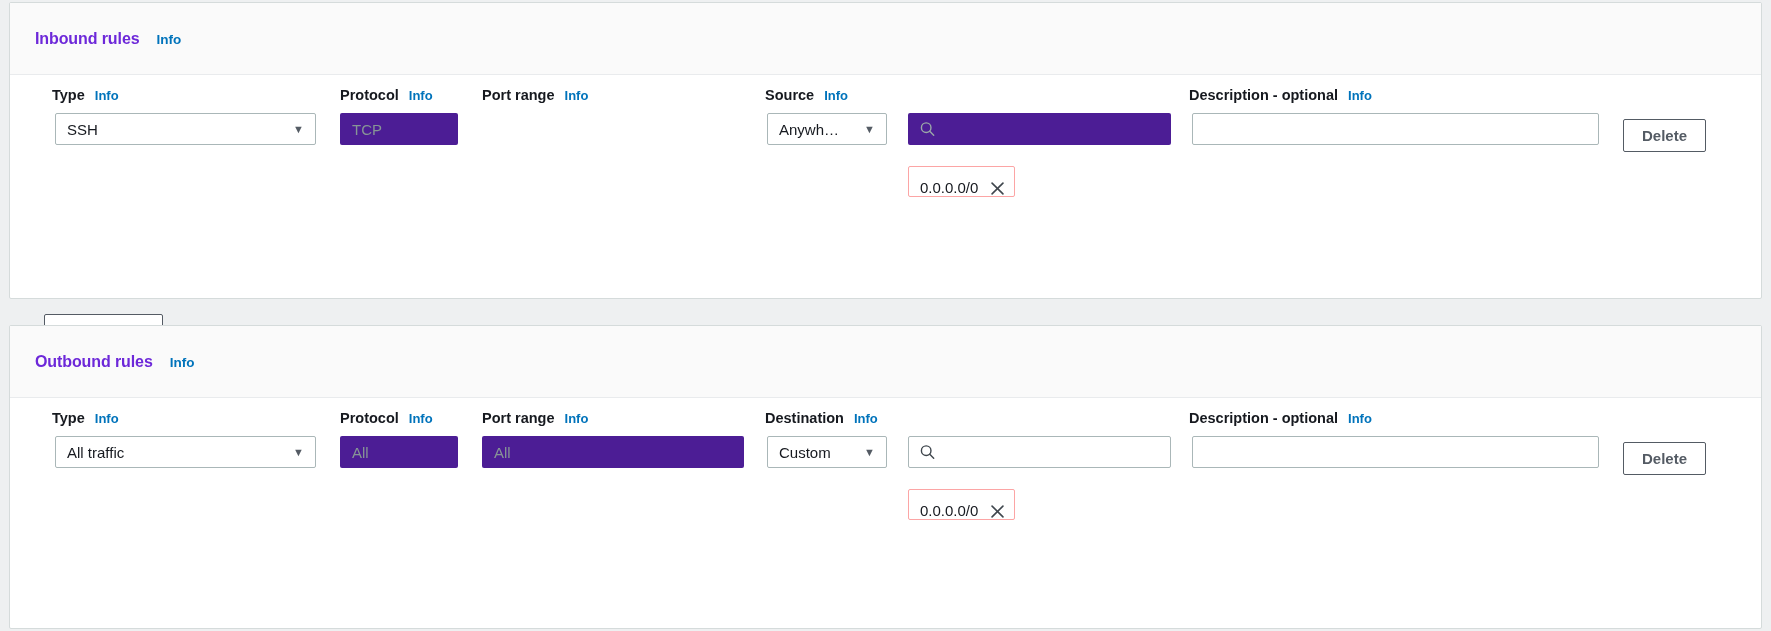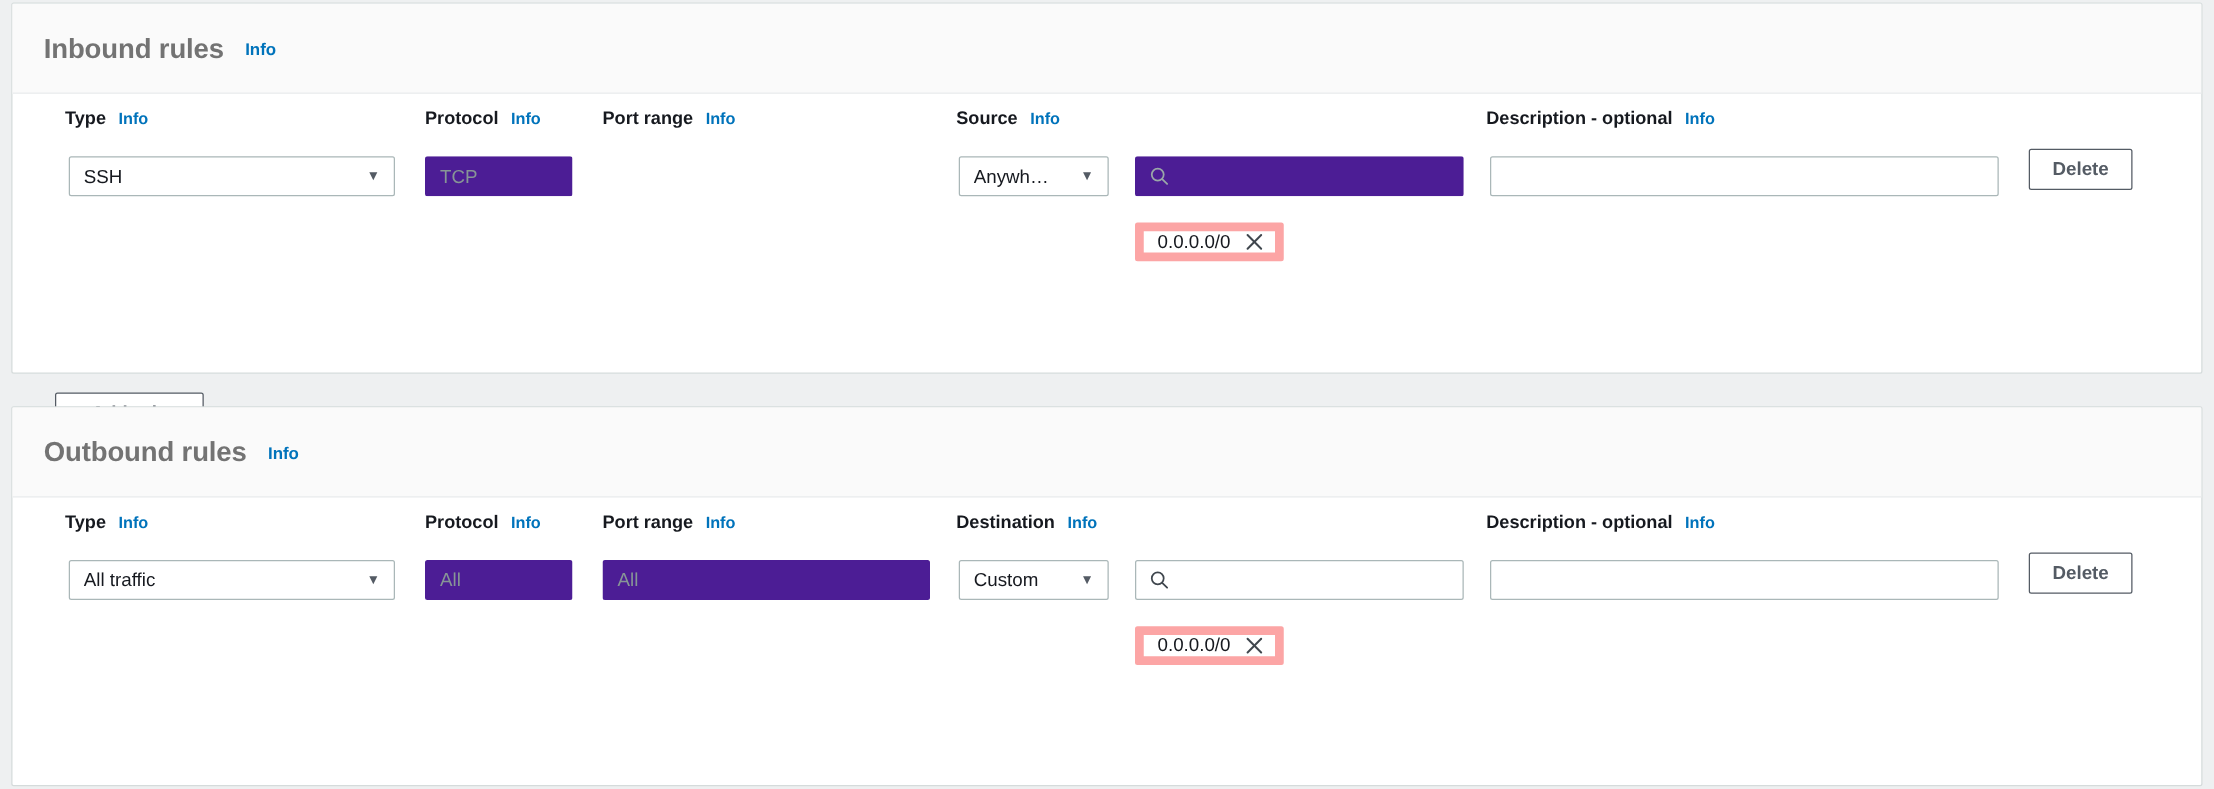--- a/index.html
+++ b/index.html
@@ -38,23 +38,23 @@
   .panel-header {
     height: 72px;
     background: #fafafa;
     border-bottom: 1px solid #e9ebed;
     display: flex;
     align-items: center;
     padding-left: 25px;
     box-sizing: border-box;
   }
   .panel-title {
-    font-size: 22px;
+    font-size: 16px;
     font-weight: bold;
-    color: #737373;
+    color: #6d28d9;
     letter-spacing: -0.1px;
   }
   .info-link {
     font-size: 13.5px;
     font-weight: bold;
     color: #0073bb;
     margin-left: 14px;
     cursor: pointer;
   }
   .info-link.hdr { margin-left: 17px; position: relative; top: 1px; }
@@ -85,21 +85,21 @@
     font-size: 13px;
   }
 
   
   .rule-row {
     position: relative;
     height: 92px;
   }
   .field {
     position: absolute;
-    top: 16px;
+    top: 4px;
     box-sizing: border-box;
   }
 
   .control {
     height: 32px;
     box-sizing: border-box;
     border: 1px solid #aab7b8;
     border-radius: 2px;
     background: #ffffff;
     font-size: 15px;
@@ -144,25 +144,25 @@
   .search-control .s-icon svg { display: block; }
 
   .text-input { cursor: text; }
 
   
   .token {
     position: absolute;
     top: 53px;
     height: 31px;
     box-sizing: border-box;
-    border: 7px solid #fca5a5;
+    border: 1px solid #fca5a5;
     border-radius: 2px;
     background: #ffffff;
     display: inline-flex;
-    align-items: center;
+    align-items: flex-end;
     padding: 0 9px 0 11px;
     font-size: 15px;
     color: #16191f;
     white-space: nowrap;
   }
   .token .tok-x {
     margin-left: 12px;
     width: 15px;
     height: 15px;
     display: inline-block;

